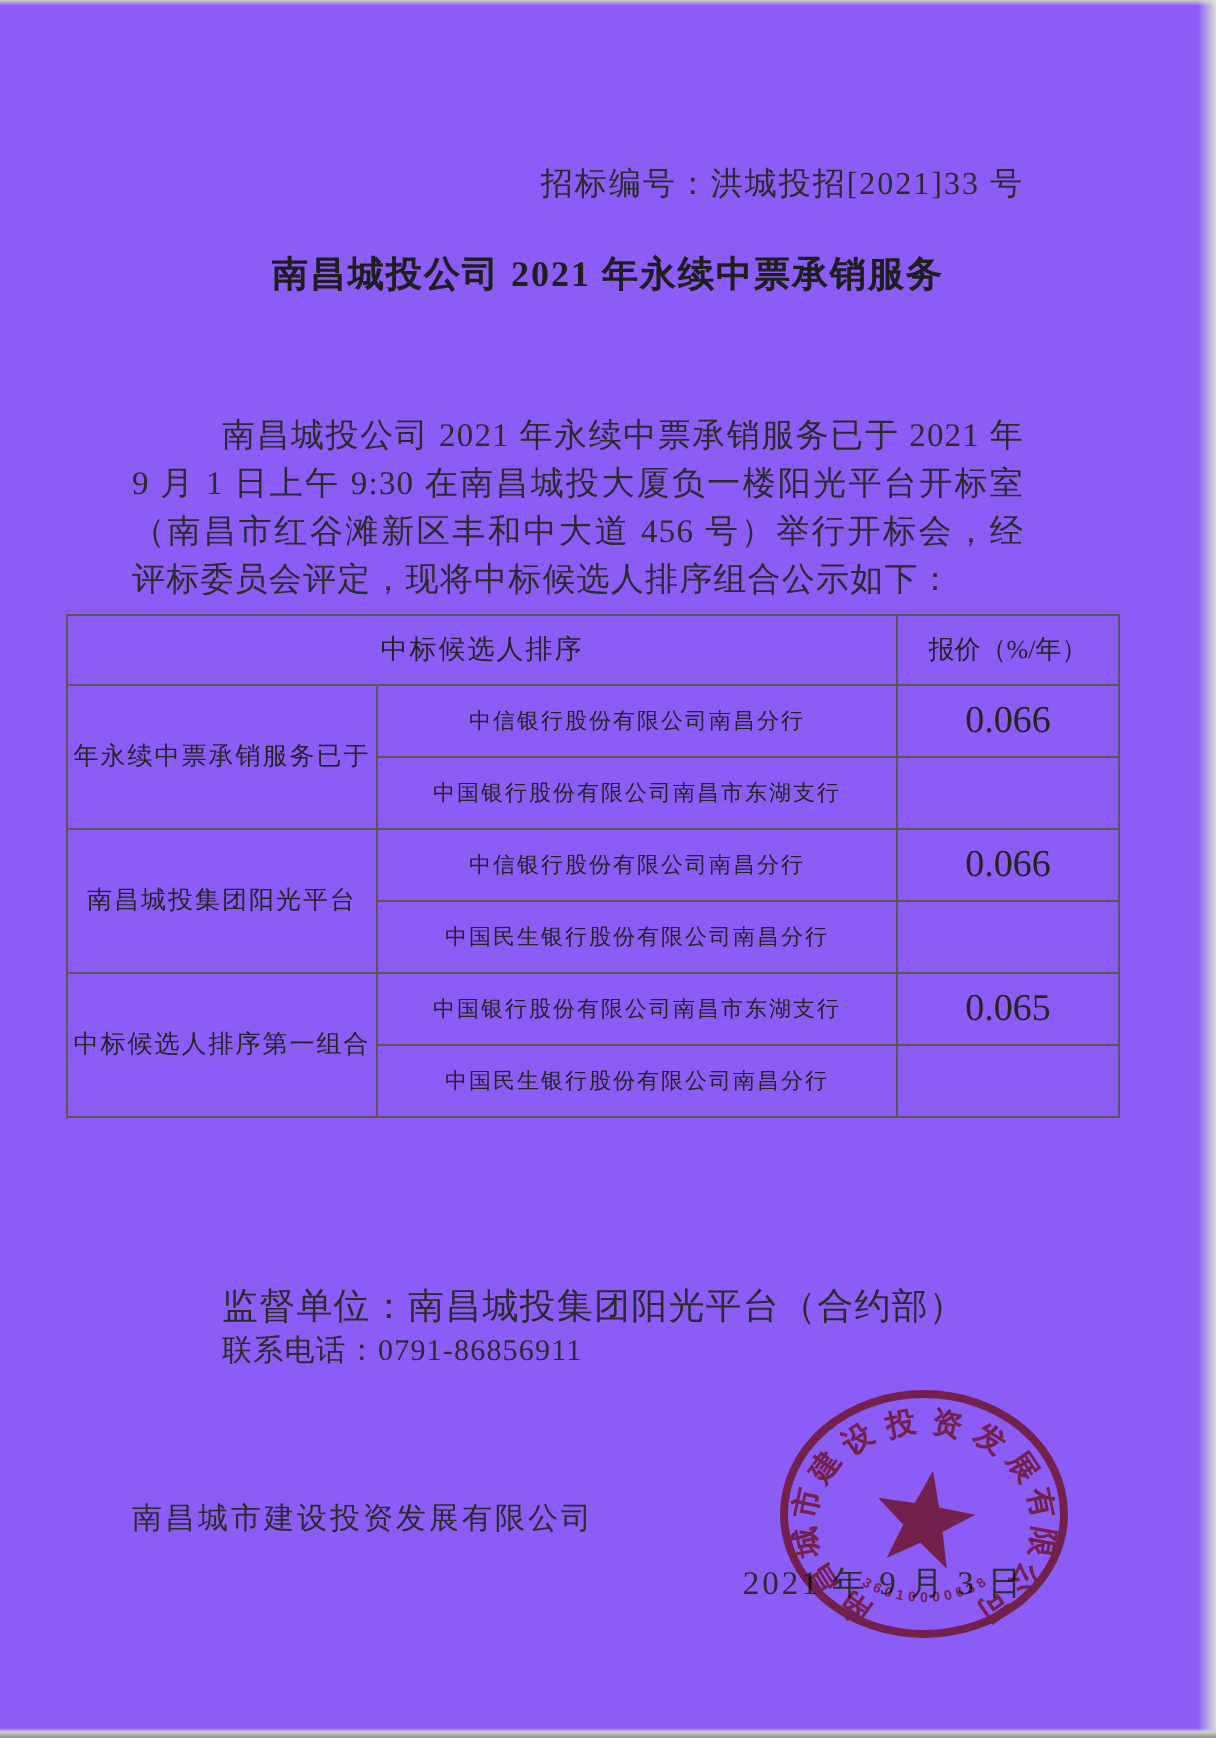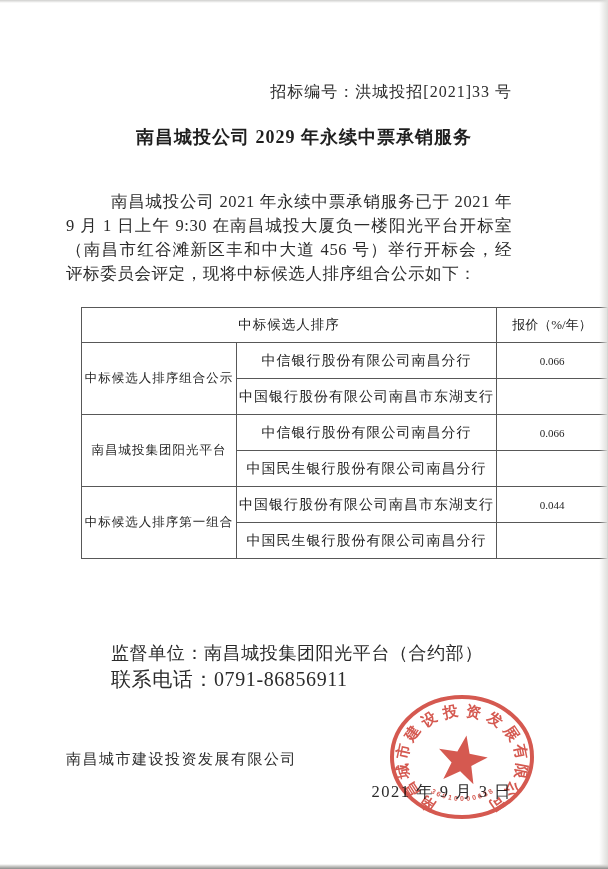--- a/index.html
+++ b/index.html
@@ -1,118 +1,118 @@
 <!DOCTYPE html>
 <html><head>
 <meta charset="utf-8">
 <style>
   html,body{margin:0;padding:0;background:#e9e9e7;}
   .paper{
     position:relative;
     width:608px;height:869px;
-    background:#ffffff;
+    background:#8b5cf6;
     overflow:hidden;
     font-family:"Liberation Serif","DejaVu Serif",serif;
     color:#2b2b2b;
   }
   
   .edge-top{position:absolute;left:0;top:0;width:608px;height:3px;
     background:linear-gradient(to bottom,#cfcfcd,rgba(251,251,249,0));}
   .edge-right{position:absolute;right:0;top:0;width:9px;height:869px;
     background:linear-gradient(to left,#dededb,rgba(251,251,249,0));}
   .edge-bottom{position:absolute;left:0;bottom:0;width:608px;height:5px;
     background:linear-gradient(to top,#8d8d8b,#cfcfcc 60%,rgba(251,251,249,0));}
 
   .ref-line{position:absolute;top:82px;left:66px;width:446px;
     text-align:right;font-size:16px;letter-spacing:1px;}
   .title{position:absolute;top:121px;left:0;width:608px;text-align:center;
     font-weight:bold;font-size:18px;line-height:32px;letter-spacing:1px;color:#1e1e1e;}
-  .body-par{position:absolute;top:190px;left:66px;width:446px;
+  .body-par{position:absolute;top:206px;left:66px;width:446px;
     font-size:16.5px;line-height:24px;text-align:justify;
     text-indent:45px;letter-spacing:0.6px;}
 
   table.candidates{position:absolute;top:307px;left:33px;width:526px;
     border-collapse:collapse;table-layout:fixed;
-    border:1.5px solid #4f4f4f;margin-left:48px;}
+    border:1.5px solid #4f4f4f;}
   table.candidates td,table.candidates th{
     border:1px solid #585858;padding:0;text-align:center;vertical-align:middle;
     font-weight:normal;color:#242424;}
   th.main-head{font-weight:bold;font-size:13.5px;height:34px;letter-spacing:1px;}
   th.price-head{font-weight:bold;font-size:13px;height:34px;}
   td.group-cell{font-size:12.5px;letter-spacing:1px;}
-  td.bank-cell{font-size:14px;letter-spacing:1px;height:35px;}
-  td.price-cell{font-size:11px;}
+  td.bank-cell{font-size:11px;letter-spacing:1px;height:35px;}
+  td.price-cell{font-size:19px;}
 
   .notice{position:absolute;top:581px;left:66px;width:446px;
     font-size:16.5px;line-height:25px;text-align:justify;
     text-indent:45px;letter-spacing:0.6px;}
   .supervisor{position:absolute;top:641px;left:66px;width:446px;
     font-size:18px;letter-spacing:0.6px;padding-left:45px;box-sizing:border-box;}
   .phone{position:absolute;top:666px;left:66px;width:446px;
-    font-size:20px;letter-spacing:0.6px;padding-left:45px;box-sizing:border-box;}
+    font-size:15px;letter-spacing:0.6px;padding-left:45px;box-sizing:border-box;}
   .company-line{position:absolute;top:750px;left:66px;width:446px;
     text-align:left;font-size:15px;letter-spacing:1.5px;}
   .date-line{position:absolute;top:781px;left:66px;width:446px;
     text-align:right;font-size:16.5px;letter-spacing:1.5px;}
 
   svg.seal{position:absolute;left:382px;top:681px;width:160px;height:152px;
     mix-blend-mode:multiply;opacity:0.88;}
   .seal-ring-char{font-family:"Liberation Serif",serif;font-weight:bold;
     font-size:15px;text-anchor:middle;}
   .seal-serial-char{font-family:"Liberation Sans",sans-serif;
     font-size:7px;text-anchor:middle;font-weight:bold;}
 </style>
 </head>
 <body>
 
 <div class="paper">
 
   <div class="ref-line">招标编号：洪城投招[2021]33 号</div>
 
   <div class="title">
-    <div>南昌城投公司 2029 年永续中票承销服务</div>
+    <div>南昌城投公司 2021 年永续中票承销服务</div>
   </div>
 
   <div class="body-par">南昌城投公司 2021 年永续中票承销服务已于 2021 年 9 月 1 日上午 9:30 在南昌城投大厦负一楼阳光平台开标室（南昌市红谷滩新区丰和中大道 456 号）举行开标会，经评标委员会评定，现将中标候选人排序组合公示如下：</div>
 
   <table class="candidates">
     <colgroup>
       <col style="width:155px">
         <col style="width:260px">
         <col style="width:111px">
     </colgroup>
     <thead>
       <tr>
         <th class="main-head" colspan="2">中标候选人排序</th>
         <th class="price-head">报价（%/年）</th>
       </tr>
     </thead>
     <tbody>
         <tr>
-          <td rowspan="2" class="group-cell">中标候选人排序组合公示</td>
+          <td rowspan="2" class="group-cell">年永续中票承销服务已于</td>
           <td class="bank-cell">中信银行股份有限公司南昌分行</td>
           <td class="price-cell">0.066</td>
         </tr>
         <tr>
           <td class="bank-cell">中国银行股份有限公司南昌市东湖支行</td>
           <td class="price-cell"></td>
         </tr>
         <tr>
           <td rowspan="2" class="group-cell">南昌城投集团阳光平台</td>
           <td class="bank-cell">中信银行股份有限公司南昌分行</td>
           <td class="price-cell">0.066</td>
         </tr>
         <tr>
           <td class="bank-cell">中国民生银行股份有限公司南昌分行</td>
           <td class="price-cell"></td>
         </tr>
         <tr>
           <td rowspan="2" class="group-cell">中标候选人排序第一组合</td>
           <td class="bank-cell">中国银行股份有限公司南昌市东湖支行</td>
-          <td class="price-cell">0.044</td>
+          <td class="price-cell">0.065</td>
         </tr>
         <tr>
           <td class="bank-cell">中国民生银行股份有限公司南昌分行</td>
           <td class="price-cell"></td>
         </tr>
       </tbody>
   </table>
 
   <div class="supervisor">监督单位：南昌城投集团阳光平台（合约部）</div>
   <div class="phone">联系电话：0791-86856911</div>

